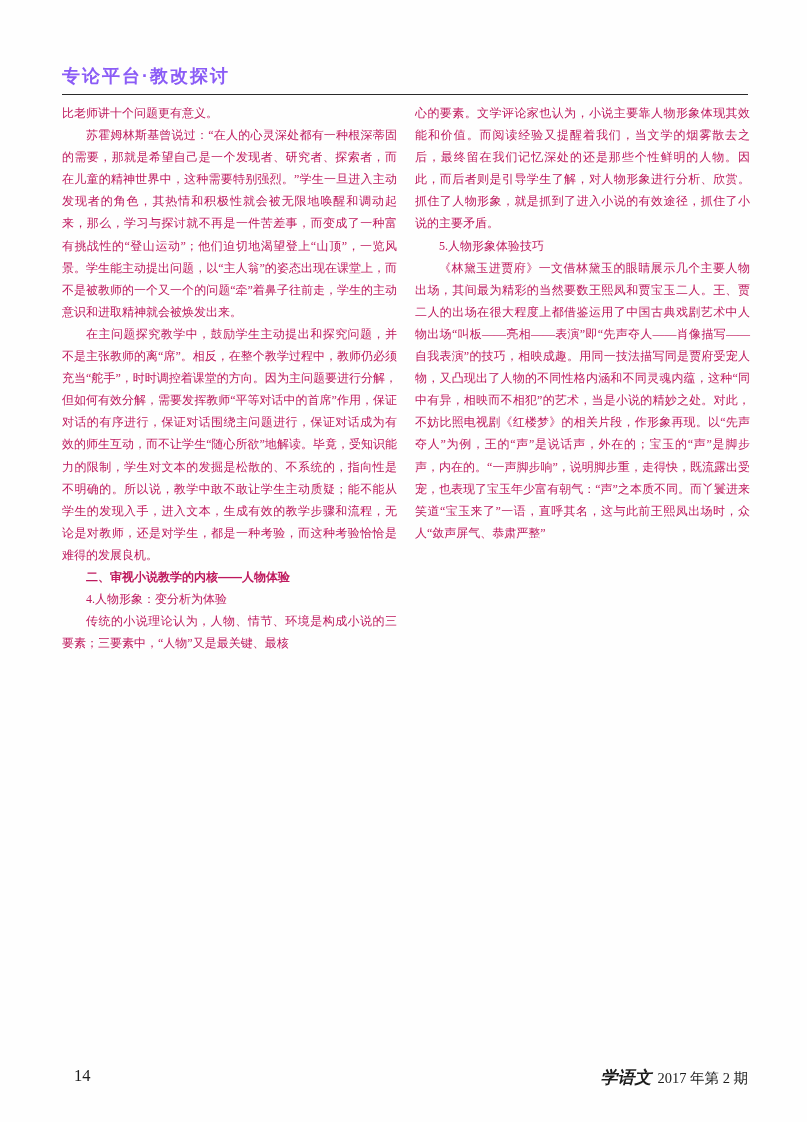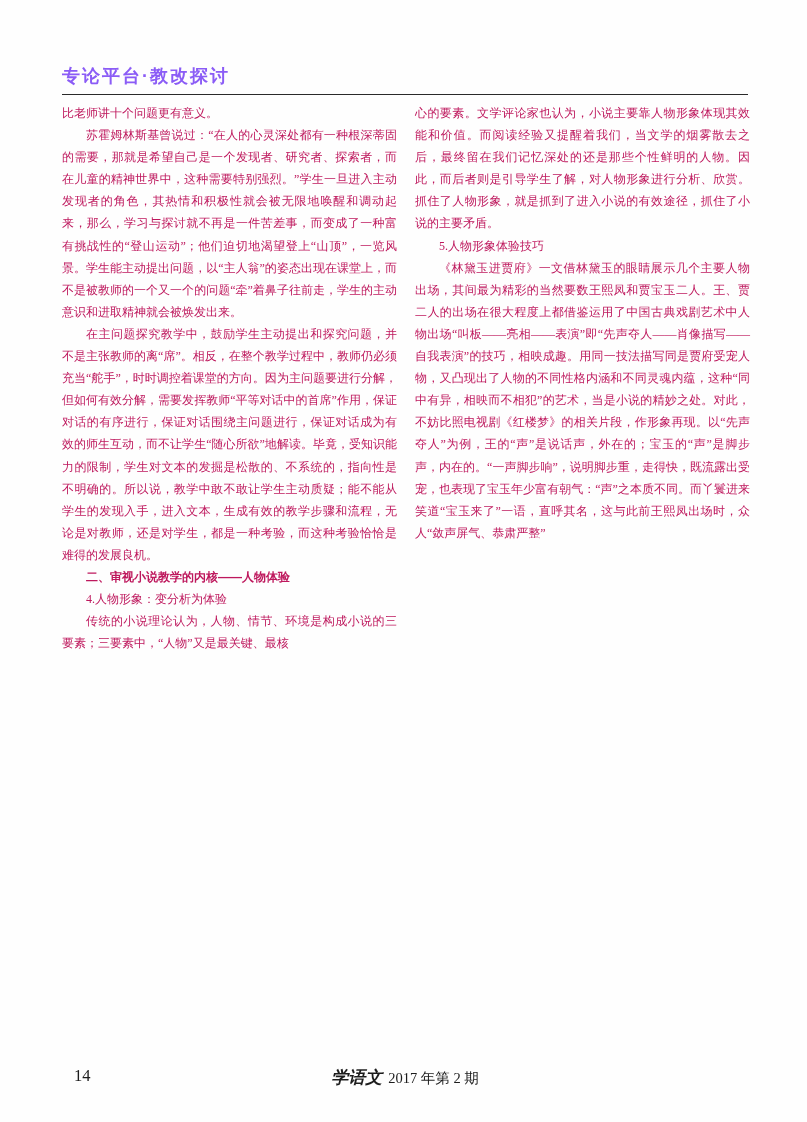--- a/index.html
+++ b/index.html
@@ -69,21 +69,21 @@
     position: absolute;
     left: 12px;
     top: 2px;
     font-size: 16.5px;
   }
   .journal-line {
     position: absolute;
     left: 0;
     right: 0;
     top: 2px;
-    text-align: center;
+    text-align: right;
     white-space: nowrap;
   }
   .journal-name {
     font-style: italic;
     font-weight: bold;
     font-size: 17px;
     margin-right: 6px;
   }
   .journal-issue { font-size: 14.5px; }
 </style>

